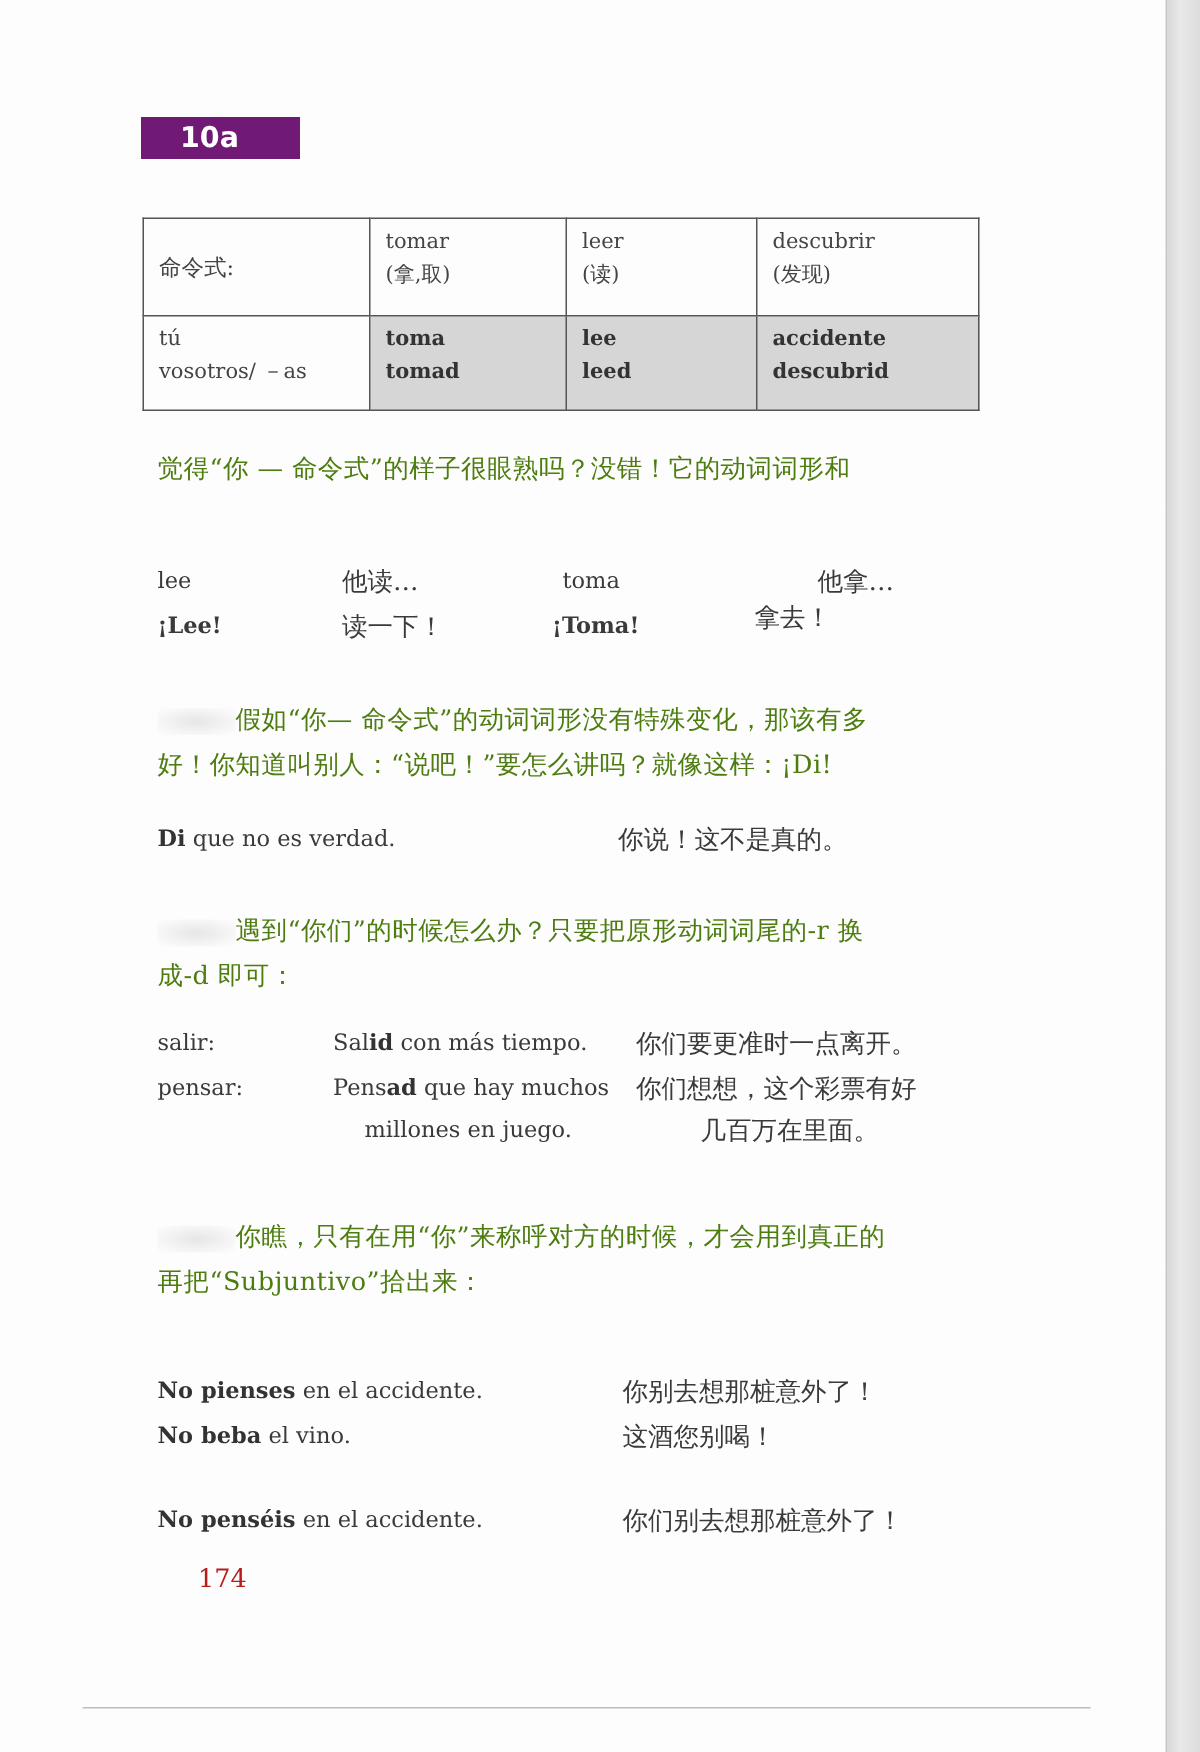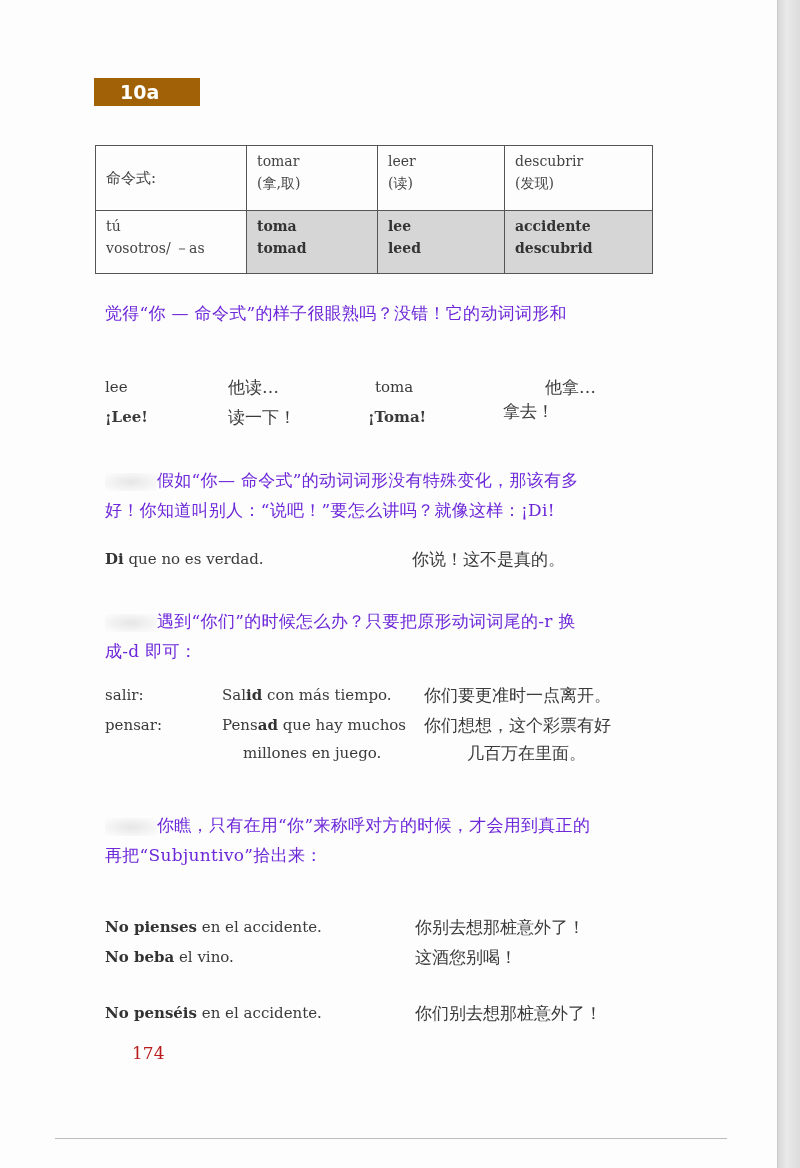--- a/index.html
+++ b/index.html
@@ -14,39 +14,39 @@
     background: linear-gradient(to right, #d8d8d8, #e9e9e9 40%, #dcdcdc);
   }
   .gutter-edge {
     position: absolute; top: 0; left: 777px; width: 1px; height: 1168px; background: #c8c8c8;
   }
   .bottom-rule {
     position: absolute; top: 1138px; left: 55px; width: 672px; height: 1px; background: #bdbdbd;
   }
   .badge {
     position: absolute; left: 94px; top: 78px; width: 106px; height: 28px;
-    background: #a16207; color: #fff;
+    background: #701a75; color: #fff;
     font-family: "DejaVu Sans", "Liberation Sans", sans-serif; font-weight: bold; font-size: 19px;
     line-height: 28px; padding-left: 26px; box-sizing: border-box;
   }
   table.conj {
     position: absolute; left: 95px; top: 145px; width: 558px;
     border-collapse: collapse; font-size: 14px; color: #444;
   }
   table.conj td {
     border: 1.5px solid #555; vertical-align: top; padding: 4px 10px; line-height: 22px;
   }
   table.conj tr.head td { height: 56px; }
   table.conj tr.head td.label { vertical-align: middle; font-size: 15px; }
   table.conj tr.body td { height: 54px; margin-top: 48px; }
   table.conj td.shaded { background: #d6d6d6; }
   .c1 { width: 130px; } .c2 { width: 110px; } .c3 { width: 106px; }
   .bold { font-weight: bold; color: #333; }
   .para {
-    position: absolute; left: 105px; width: 575px; font-size: 17px; line-height: 30px; color: #6d28d9;
+    position: absolute; left: 105px; width: 575px; font-size: 17px; line-height: 30px; color: #4d7c0f;
     letter-spacing: 0.3px;
   }
   .para .indent { display: inline-block; width: 52px; height: 18px; vertical-align: middle;
     background: radial-gradient(ellipse at center, #e6e6e6 0%, #f7f7f7 70%, transparent 100%); }
   .row { position: absolute; font-size: 15px; color: #3a3a3a; white-space: nowrap; }
   .zh { font-size: 17px; }
   .pagenum { position: absolute; left: 120px; top: 1043px; font-size: 17px; color: #b91c1c; margin-left: 12px; }
 </style>
 </head>
 <body>

